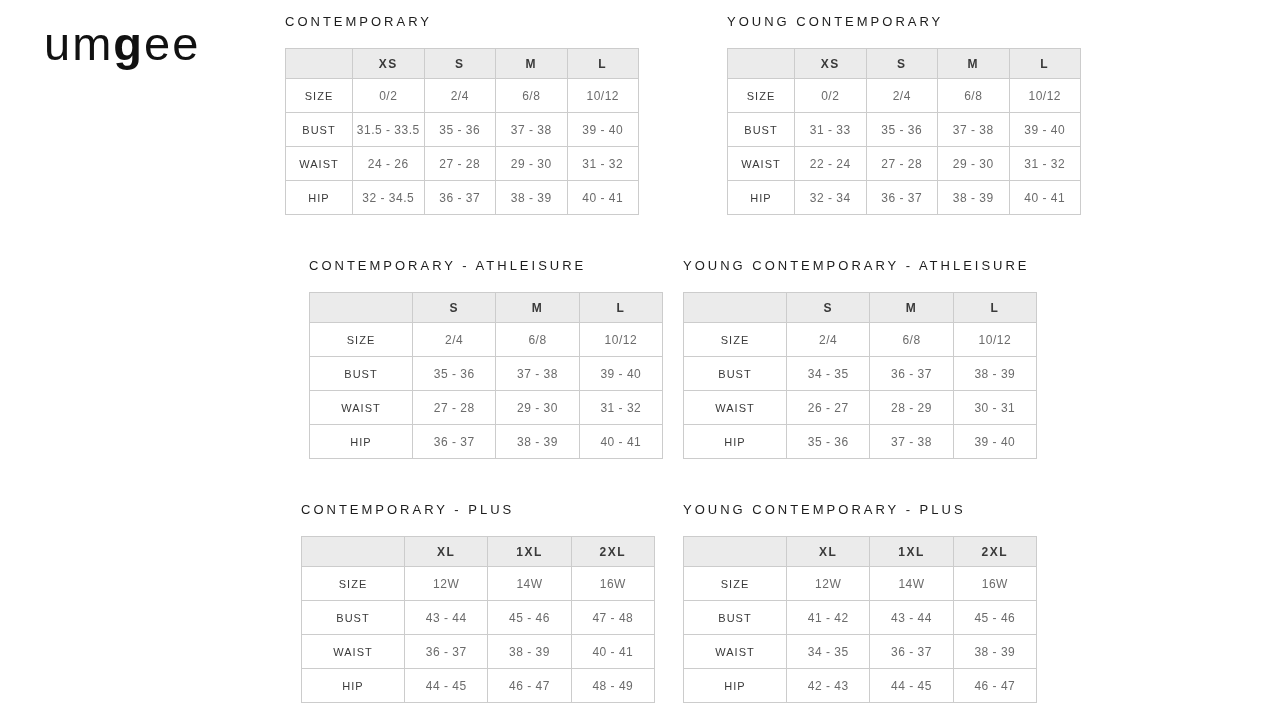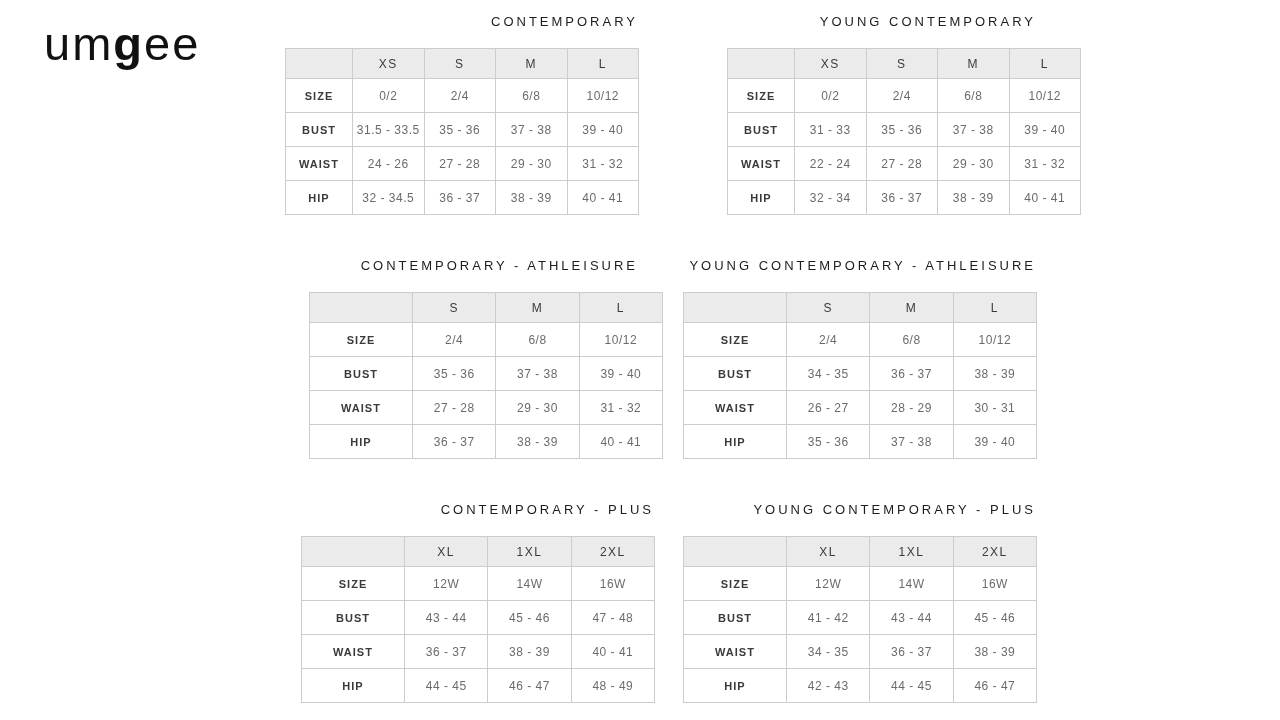--- a/index.html
+++ b/index.html
@@ -17,21 +17,21 @@
     color: #111;
     letter-spacing: 2px;
     font-weight: 400;
   }
   .logo .bold-g { font-weight: 700; }
   .chart-section {
     position: absolute;
     width: 353px;
   }
   .chart-title {
-    text-align: right;
+    text-align: left;
     font-size: 13px;
     font-weight: 500;
     color: #1d1d1d;
     letter-spacing: 3px;
     height: 16px;
     line-height: 16px;
     margin-bottom: 18px;
     white-space: nowrap;
   }
   table.size-chart {
@@ -42,28 +42,28 @@
   table.size-chart th, table.size-chart td {
     border: 1px solid #cccccc;
     text-align: center;
     vertical-align: middle;
     background: #ffffff;
   }
   table.size-chart thead th {
     background: #ebebeb;
     height: 30px;
     font-size: 12px;
-    font-weight: 400;
+    font-weight: 700;
     color: #3a3a3a;
     letter-spacing: 1.5px;
   }
   table.size-chart tbody tr { height: 34px; }
   table.size-chart td.row-label {
     font-size: 11px;
-    font-weight: 700;
+    font-weight: 400;
     color: #3a3a3a;
     letter-spacing: 1px;
   }
   table.size-chart td.cell-value {
     font-size: 12px;
     color: #6b6b6b;
     letter-spacing: 0.5px;
   }
   
   .pos-0 { left: 285px; top: 14px; }

